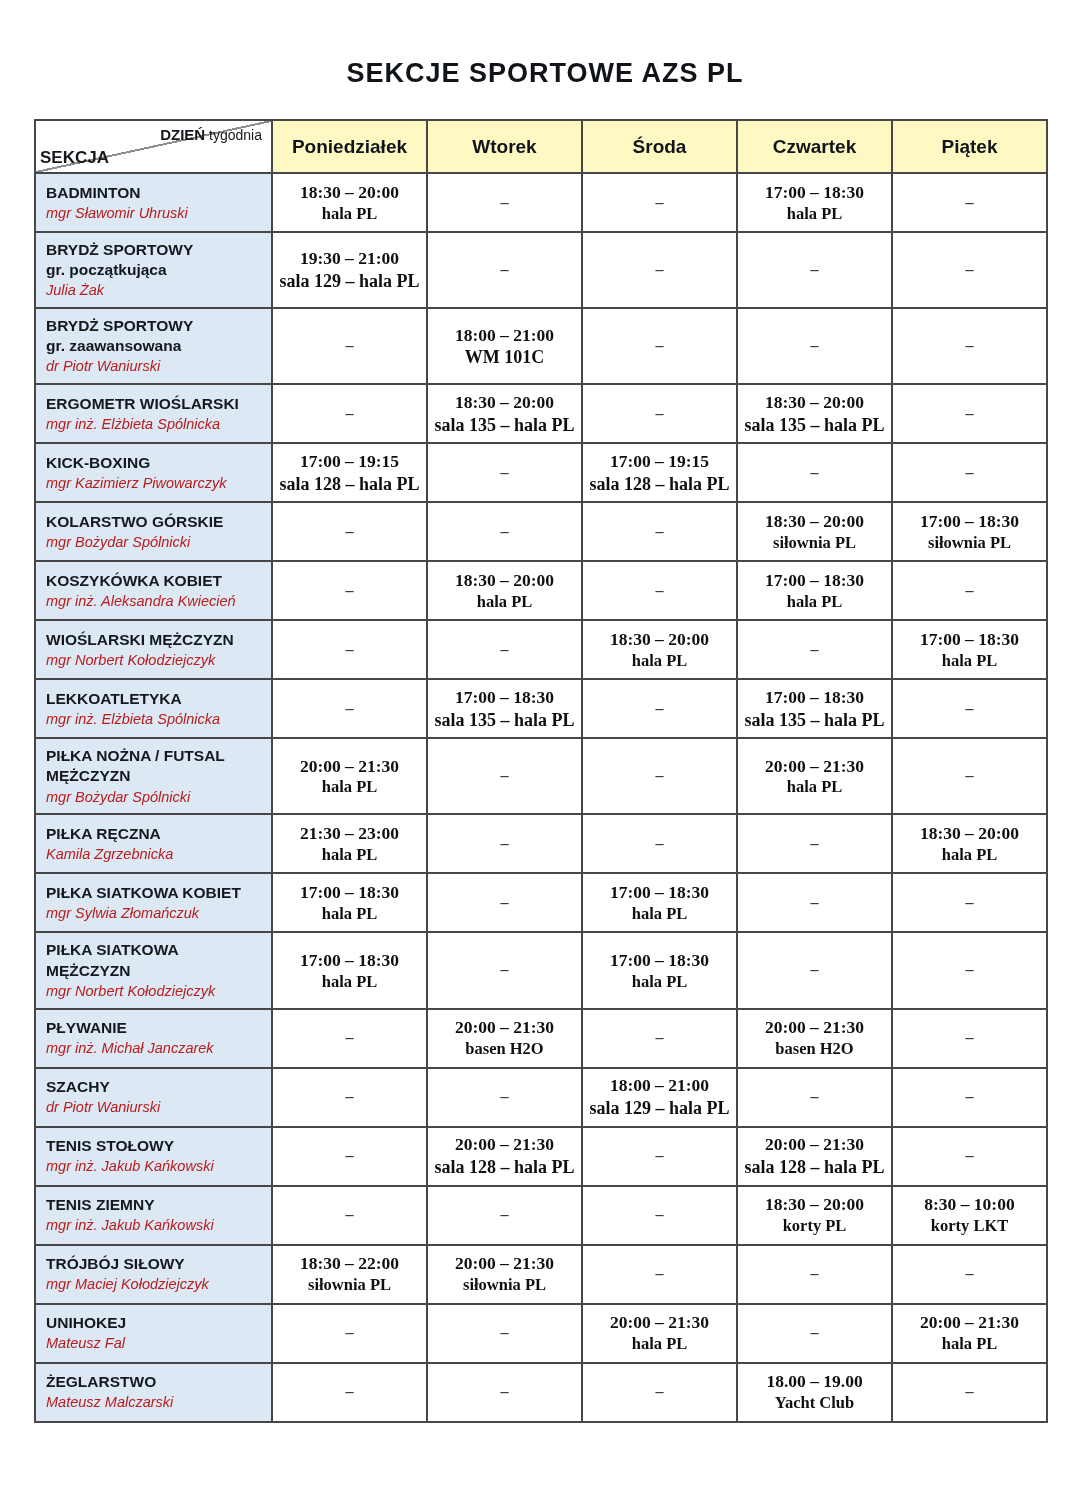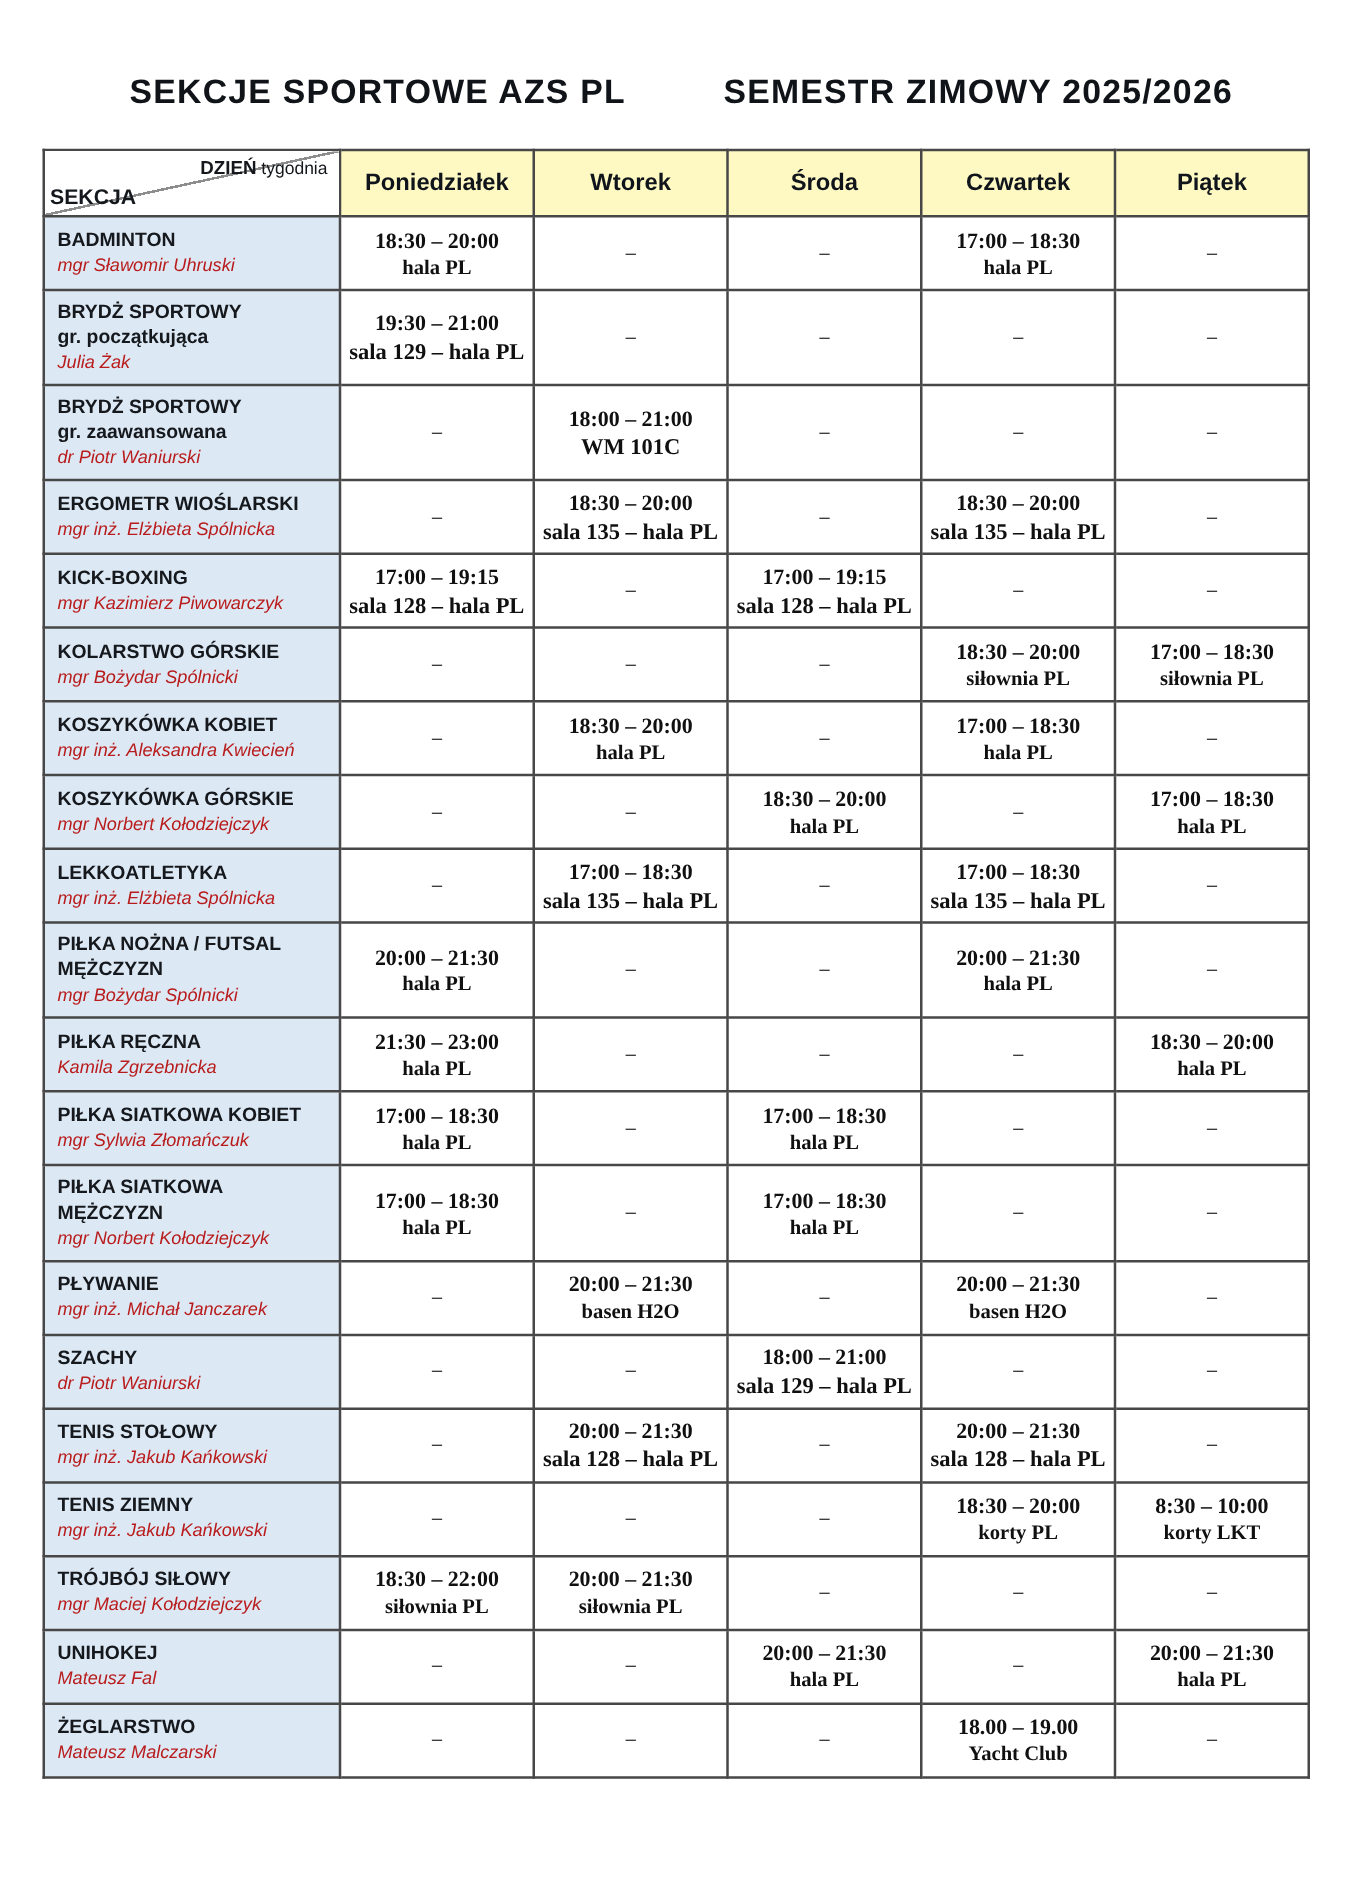--- a/index.html
+++ b/index.html
@@ -80,21 +80,20 @@
   .place.small { font-size:18px; }
   .dash { font-size:16px; font-weight:bold; color:#3d3d3d; }
 </style>
 </head>
 <body>
 
 <div class="page">
 
   <header class="titlebar">
     <h1>SEKCJE SPORTOWE AZS PL</h1>
-    <h1>SEMESTR ZIMOWY 2025/2026</h1>
   </header>
 
   <table class="schedule">
     <colgroup>
       <col class="c-section">
       <col class="c-day">
         <col class="c-day">
         <col class="c-day">
         <col class="c-day">
         <col class="c-day">
@@ -223,21 +222,21 @@
           </td>
           <td><span class="dash">–</span></td>
           <td>
             <span class="time">17:00 – 18:30</span>
             <span class="place">hala PL</span>
           </td>
           <td><span class="dash">–</span></td>
         </tr>
         <tr>
           <th class="section">
-            <span class="sec-name">KOSZYKÓWKA GÓRSKIE</span>
+            <span class="sec-name">WIOŚLARSKI MĘŻCZYZN</span>
             <span class="sec-instr">mgr Norbert Kołodziejczyk</span>
           </th>
           <td><span class="dash">–</span></td>
           <td><span class="dash">–</span></td>
           <td>
             <span class="time">18:30 – 20:00</span>
             <span class="place">hala PL</span>
           </td>
           <td><span class="dash">–</span></td>
           <td>

